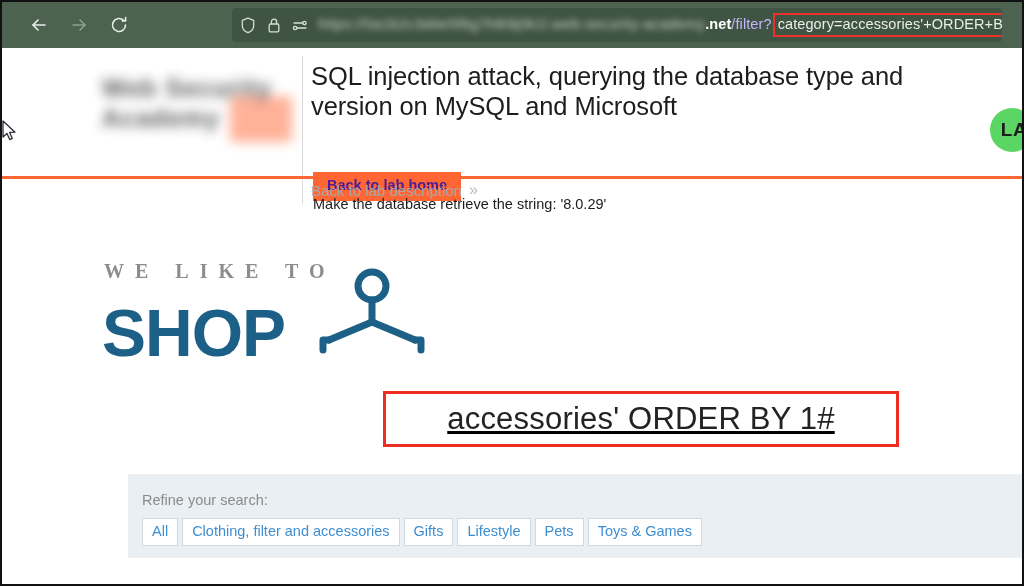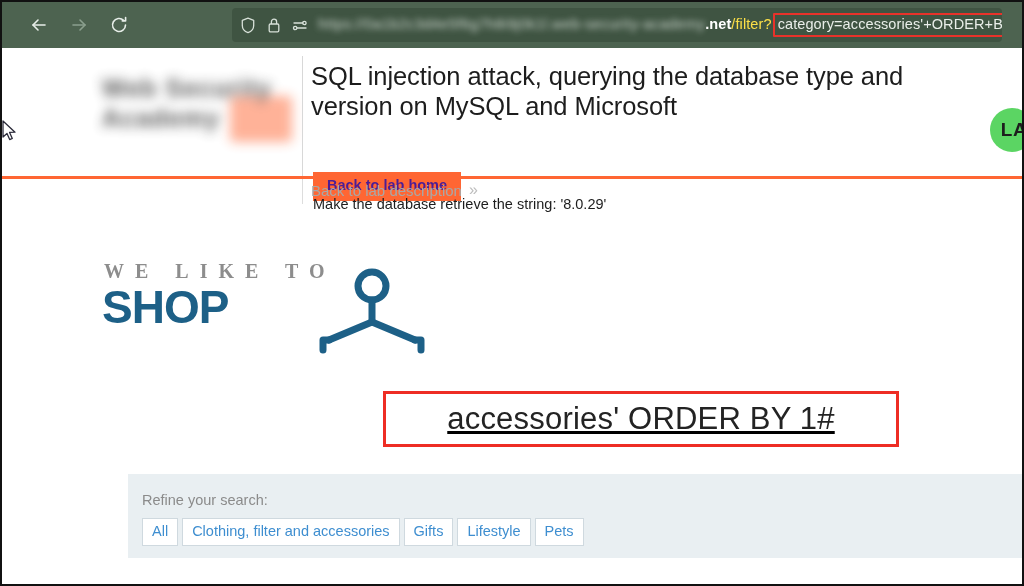--- a/index.html
+++ b/index.html
@@ -89,21 +89,21 @@
     opacity: .85;
     font-size: 14.5px;
     letter-spacing: .4px;
     user-select: none;
   }
   .url-host-tail {
     color: #ffffff;
     font-weight: bold;
     font-size: 14.5px;
   }
-  .url-path { color: #fde047; }
+  .url-path { color: #c4b5fd; }
 
   .url-query {
     color: #e9eee9;
     border: 2px solid #e8322a;
     padding: 1px 3px 2px 3px;
     margin-left: 1px;
     border-radius: 1px;
     line-height: 1.15;
   }
 
@@ -230,22 +230,22 @@
   }
   .shop-small {
     position: absolute; left: 2px; top: 0;
     font-size: 20px;
     letter-spacing: 11px;
     color: #8d8d8d;
     font-family: "Liberation Serif", serif;
     font-weight: bold;
   }
   .shop-big {
-    position: absolute; left: 0; top: 24px;
-    font-size: 46px;
+    position: absolute; left: 0; top: 40px;
+    font-size: 66px;
     font-weight: bold;
     color: #1d6087;
     letter-spacing: -1px;
     line-height: 1;
   }
   .hanger {
     position: absolute;
     left: 215px; top: 8px;
   }
 
@@ -413,20 +413,21 @@
   </div>
 
   <div class="refine-panel">
     <div class="refine-label">Refine your search:</div>
     <div class="filter-row">
       <button class="filter-pill">All</button>
       <button class="filter-pill">Clothing, filter and accessories</button>
       <button class="filter-pill">Gifts</button>
       <button class="filter-pill">Lifestyle</button>
       <button class="filter-pill">Pets</button>
+      <button class="filter-pill">Toys &amp; Games</button>
     </div>
   </div>
 
   <span class="cursor">
     <svg width="16" height="24" viewBox="0 0 16 24">
       <path d="M1 1 L1 17 L5 13.4 L7.7 19.6 L10.3 18.4 L7.6 12.4 L13 12.2 Z" fill="#ffffff" stroke="#2b2b3a" stroke-width="1.3" stroke-linejoin="round"></path>
     </svg>
   </span>
 
 </div>

